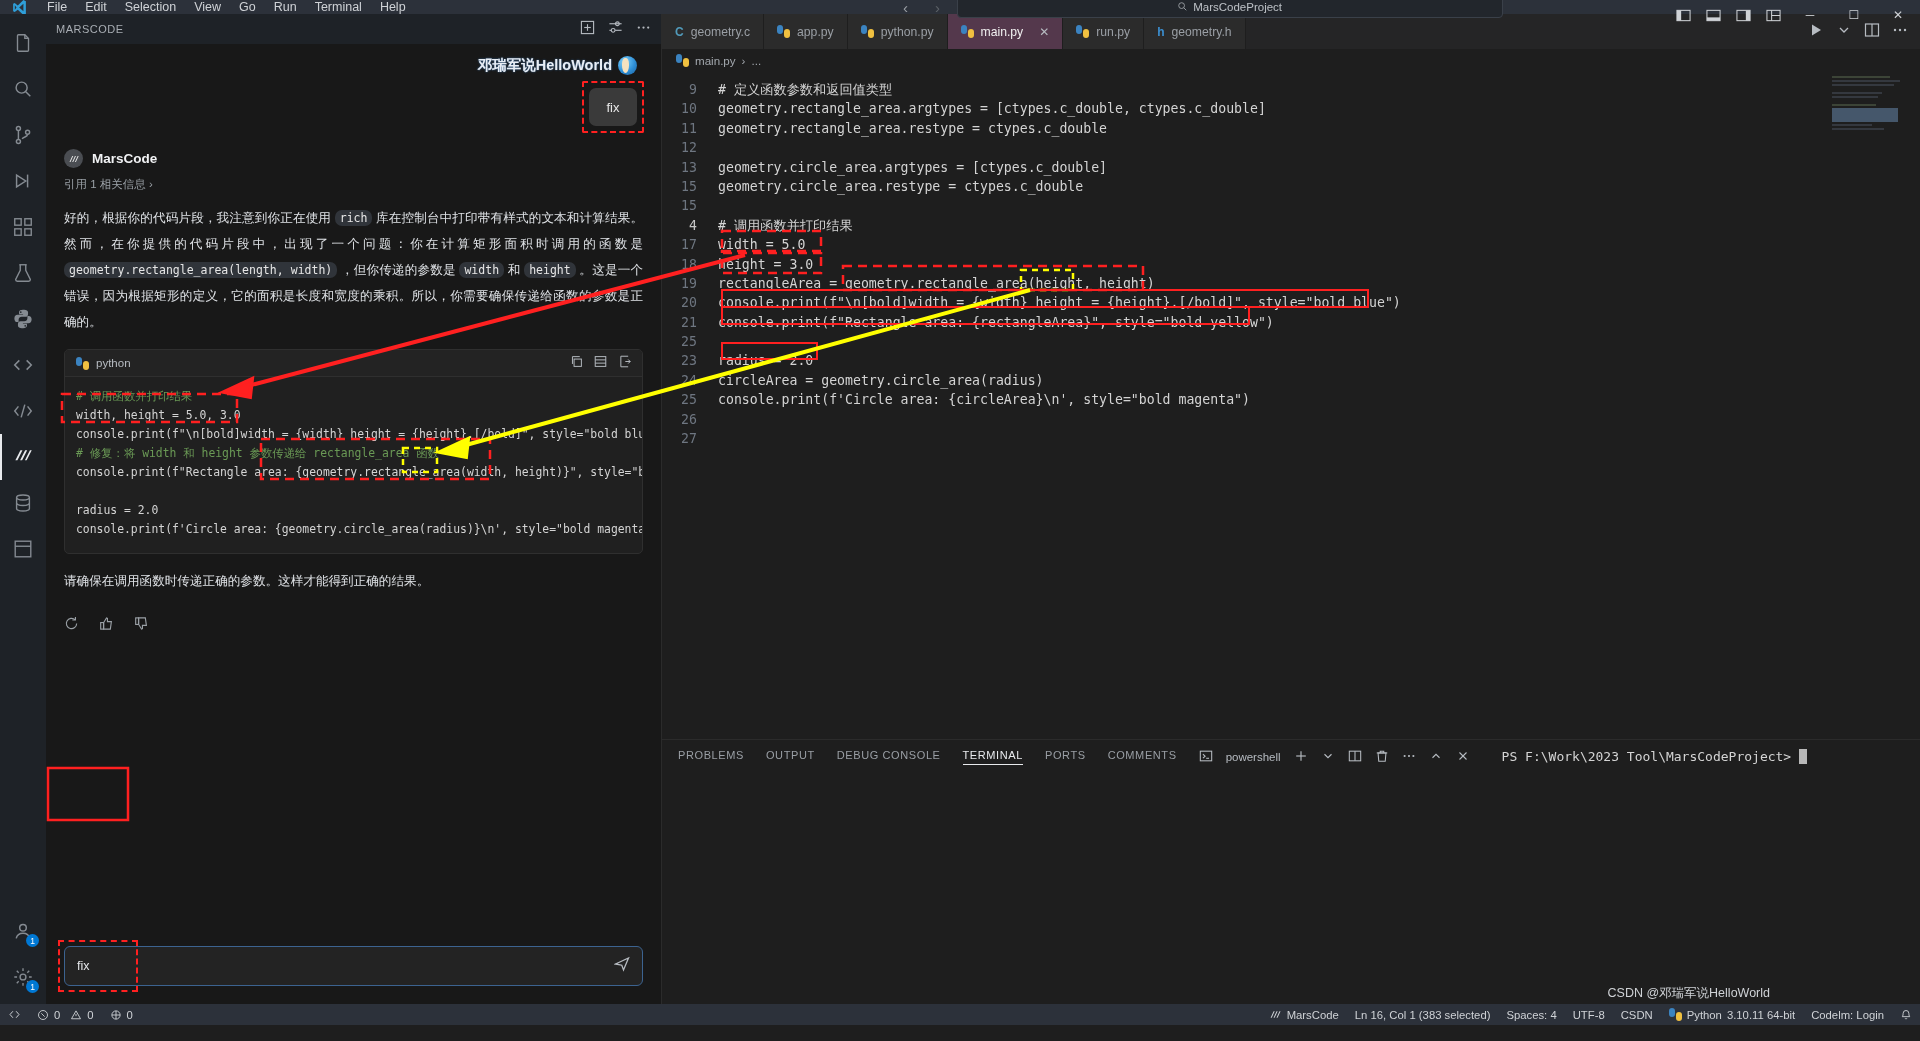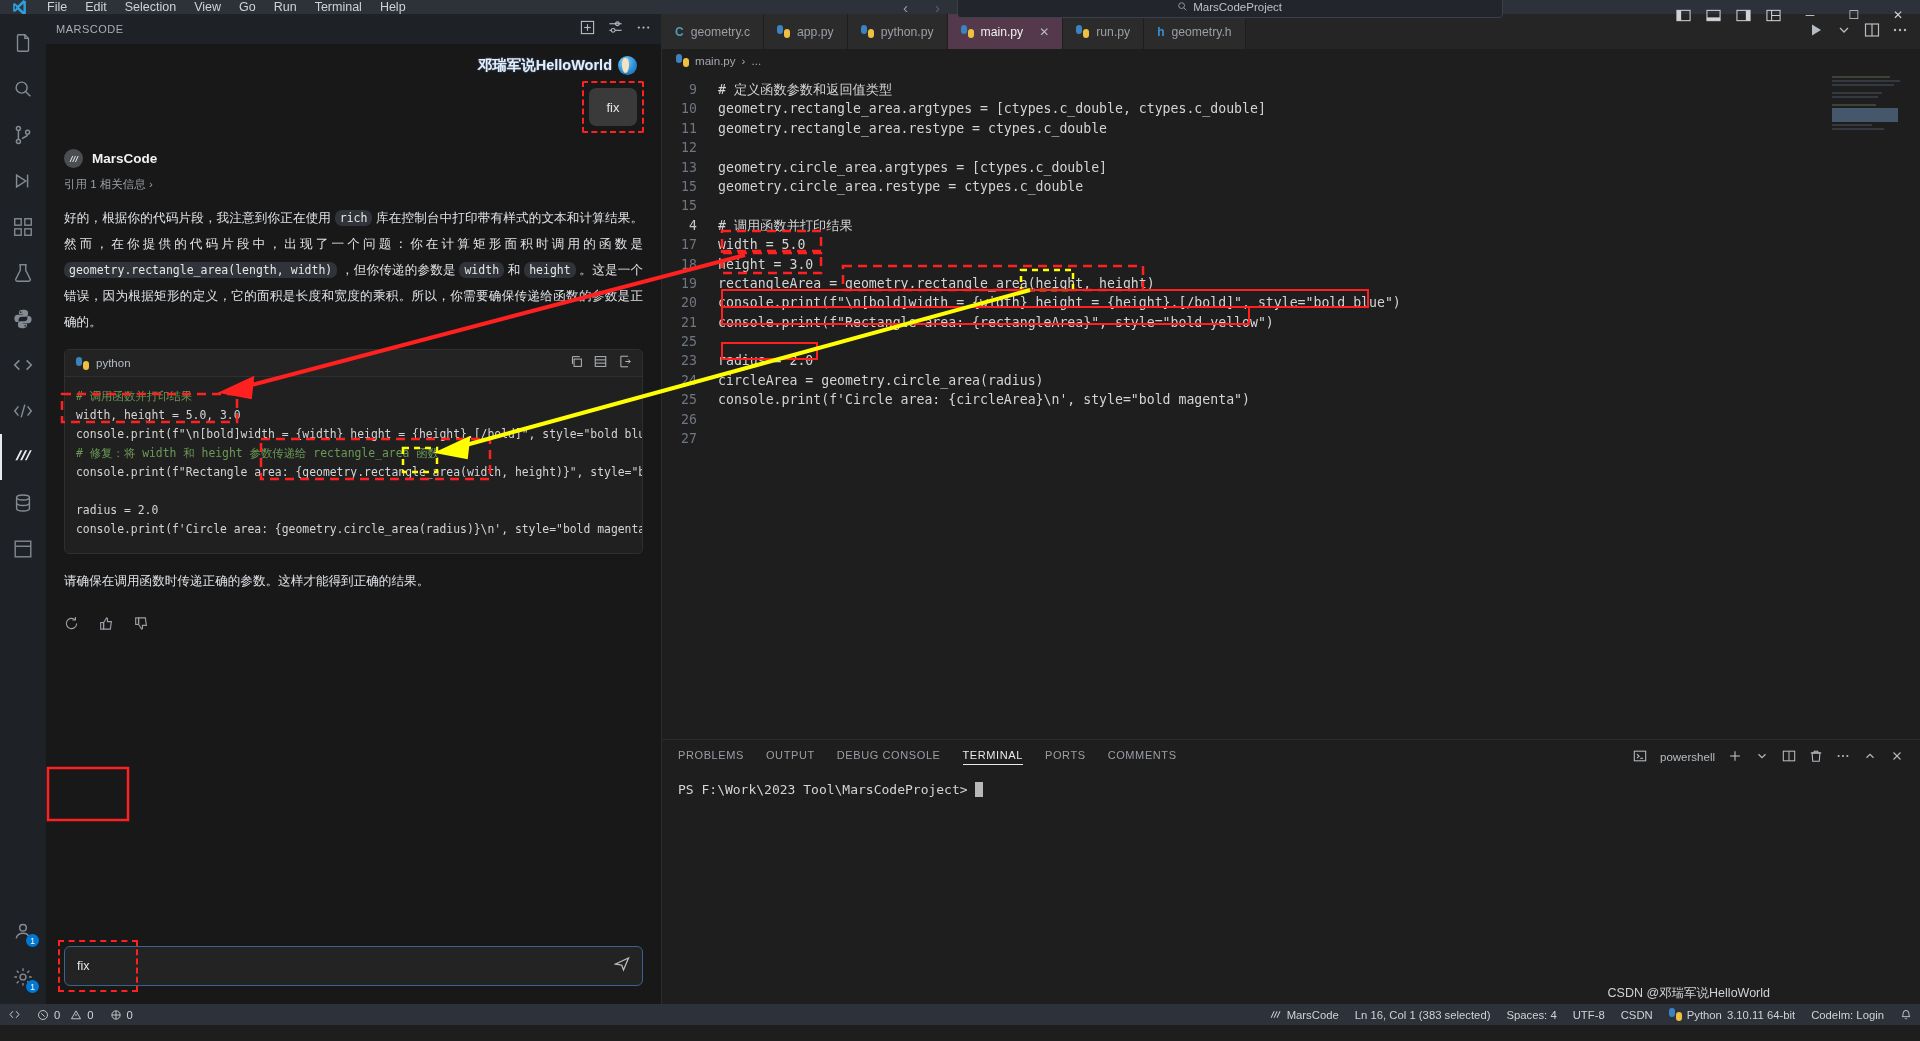--- a/index.html
+++ b/index.html
@@ -101,21 +101,21 @@
   .codeline{display:flex;height:19.4px;}
   .lnum{width:56px;text-align:right;padding-right:21px;color:#6e7681;flex:none;}
   .lnum.cur{color:#c6c6c6;}
   .ltext{white-space:pre;color:#d4d4d4;}
 
   .minimap{position:absolute;right:14px;top:4px;width:74px;height:150px;opacity:.5;}
   .mm-row{height:2px;margin-bottom:2px;}
   .scroll-right{position:absolute;right:0;top:0;width:14px;height:100%;}
 
   
-  .panel{height:265px;background:#1e1e1e;border-top:1px solid #2b2b2b;display:flex;flex-direction:column;}
+  .panel{height:265px;background:#1e1e1e;border-top:1px solid #2b2b2b;display:flex;flex-direction:row;}
   .panel-tabs{height:33px;display:flex;align-items:center;padding:0 16px;gap:22px;}
   .ptab{font-size:11px;letter-spacing:.6px;color:#9a9fa5;cursor:default;padding-bottom:3px;}
   .ptab.sel{color:#e8eaed;border-bottom:1px solid #e8eaed;}
   .panel-right{margin-left:auto;display:flex;align-items:center;gap:13px;color:#b7bcc2;font-size:11.5px;}
   .panel-right svg{width:14px;height:14px;}
   .term{flex:1;padding:9px 16px;font-family:"DejaVu Sans Mono",monospace;font-size:13px;color:#d4d4d4;}
   .caret{display:inline-block;width:8px;height:15px;background:#d4d4d4;vertical-align:-3px;opacity:.85;}
 
   
   .statusbar{height:21px;background:#2c313a;display:flex;align-items:center;font-size:11.3px;color:#cfd2d6;position:relative;}

